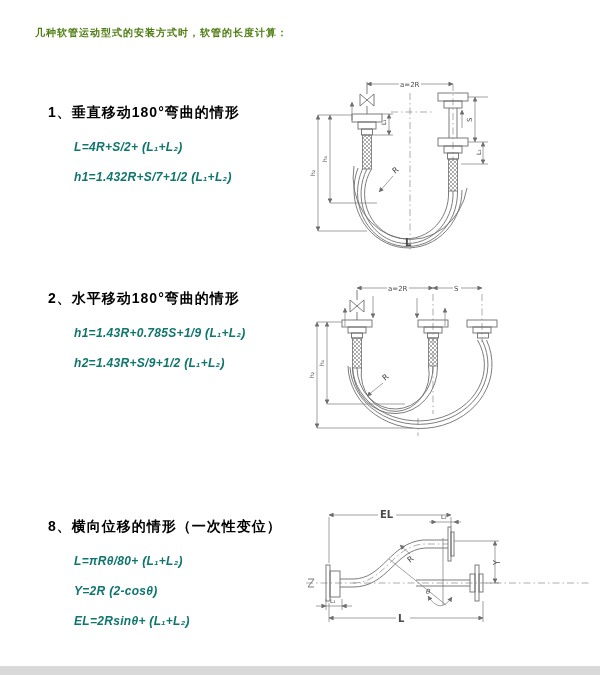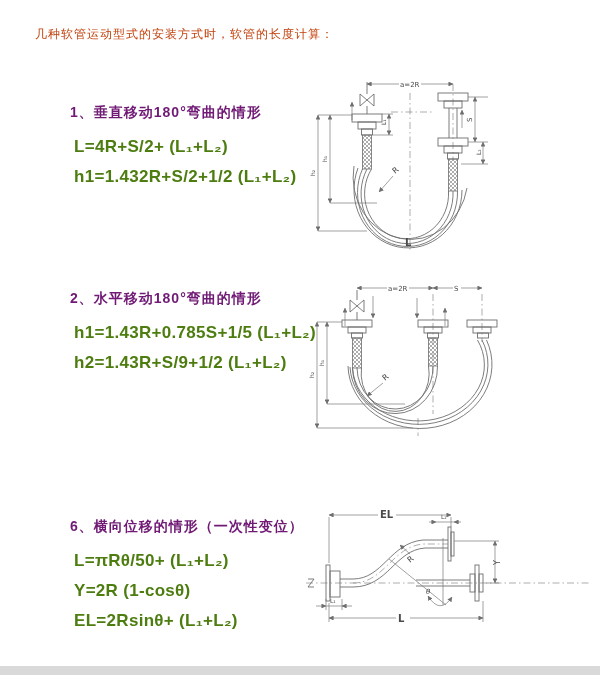--- a/index.html
+++ b/index.html
@@ -3,27 +3,27 @@
 <meta charset="utf-8">
 <style>
   * { margin:0; padding:0; box-sizing:border-box; }
   body { background:#e8e8e8; font-family:"Liberation Sans","DejaVu Sans",sans-serif; }
   #page {
     position:relative; width:600px; height:675px; background:#ffffff;
     overflow:hidden; color:#161616;
   }
   .title {
     position:absolute; left:35px; top:26px;
-    font-size:12px; font-weight:400; letter-spacing:1px; color:#c2410c;
+    font-size:10px; font-weight:700; letter-spacing:1px; color:#4d7c0f;
   }
   .section { position:absolute; left:48px; }
   #sec1 { top:104px; } #sec2 { top:290px; } #sec3 { top:518px; }
-  .sec-heading { font-size:14px; font-weight:700; letter-spacing:1px; color:#701a75;margin-left:22px; }
+  .sec-heading { font-size:14px; font-weight:700; letter-spacing:1px; color:#000000; }
   .formulas { margin-top:10px; padding-left:26px; }
-  .formula { height:30px; line-height:30px; font-size:17px; font-weight:600; color:#4d7c0f; letter-spacing:0.3px; }
+  .formula { height:30px; line-height:30px; font-size:12px; font-weight:600; color:#0f766e; letter-spacing:0.3px;font-style:italic; }
   .diagram { position:absolute; }
   #diag1 { left:305px; top:68px; }
   #diag2 { left:305px; top:276px; }
   #diag3 { left:298px; top:503px; }
   svg { display:block; }
   svg text { font-family:"DejaVu Sans","Liberation Sans",sans-serif; fill:#4a4a4a; }
   .dwg { stroke:#6e6e6e; stroke-width:0.9; fill:none; }
   .dim { stroke:#7a7a7a; stroke-width:0.7; fill:none; }
   .cl  { stroke:#8a8a8a; stroke-width:0.7; fill:none; stroke-dasharray:7 3 1.5 3; }
   .footer-strip { position:absolute; left:0; top:666px; width:600px; height:9px; background:#d9d9d9; }
@@ -32,37 +32,37 @@
 <body>
 
 <div id="page">
 
   <div class="title">几种软管运动型式的安装方式时，软管的长度计算：</div>
 
   <div class="section" id="sec1">
     <div class="sec-heading">1、垂直移动180°弯曲的情形</div>
     <div class="formulas">
       <div class="formula">L=4R+S/2+ (L₁+L₂)</div>
-      <div class="formula">h1=1.432R+S/2+1/2 (L₁+L₂)</div>
+      <div class="formula">h1=1.432R+S/7+1/2 (L₁+L₂)</div>
     </div>
   </div>
 
   <div class="section" id="sec2">
     <div class="sec-heading">2、水平移动180°弯曲的情形</div>
     <div class="formulas">
-      <div class="formula">h1=1.43R+0.785S+1/5 (L₁+L₂)</div>
+      <div class="formula">h1=1.43R+0.785S+1/9 (L₁+L₂)</div>
       <div class="formula">h2=1.43R+S/9+1/2 (L₁+L₂)</div>
     </div>
   </div>
 
   <div class="section" id="sec3">
-    <div class="sec-heading">6、横向位移的情形（一次性变位）</div>
+    <div class="sec-heading">8、横向位移的情形（一次性变位）</div>
     <div class="formulas">
-      <div class="formula">L=πRθ/50+ (L₁+L₂)</div>
-      <div class="formula">Y=2R (1-cosθ)</div>
+      <div class="formula">L=πRθ/80+ (L₁+L₂)</div>
+      <div class="formula">Y=2R (2-cosθ)</div>
       <div class="formula">EL=2Rsinθ+ (L₁+L₂)</div>
     </div>
   </div>
 
   <div class="diagram" id="diag1">
     <svg width="290" height="190" viewBox="0 0 290 190">
       <defs>
         <marker id="arr1" viewBox="0 0 8 8" refX="7.5" refY="4" markerWidth="7" markerHeight="7" orient="auto-start-reverse">
           <path d="M0,0 L8,4 L0,8 z" fill="#6e6e6e"></path>
         </marker>

